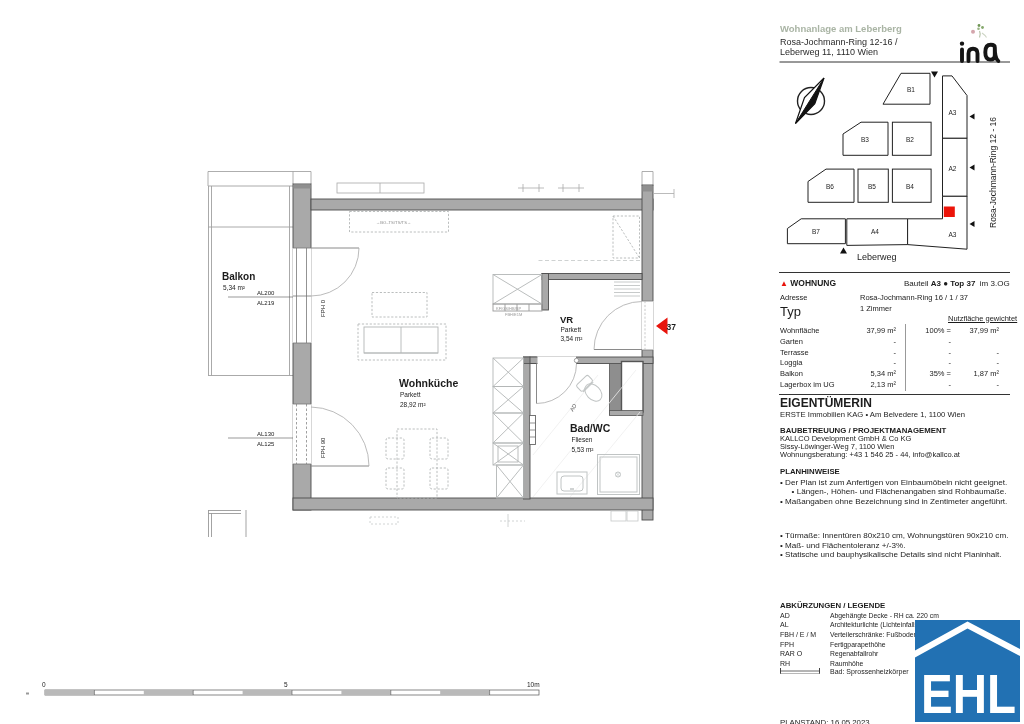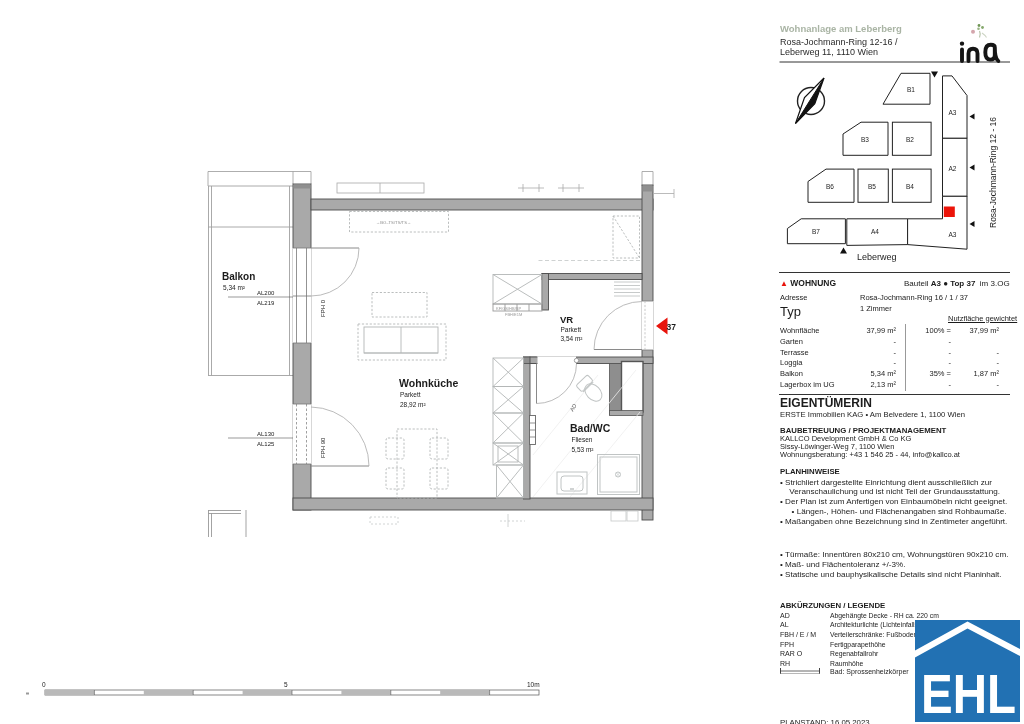--- a/index.html
+++ b/index.html
@@ -533,21 +533,20 @@
 <div class="t" style="left:779px;top:394px;width:231px;border-top:1px solid #333;height:0"></div>
 
 <div class="t b" style="left:780px;top:396px;font-size:12px;">EIGENTÜMERIN</div>
 <div class="t" style="left:780px;top:410px;font-size:7.7px;">ERSTE Immobilien KAG • Am Belvedere 1, 1100 Wien</div>
 
 <div class="t b" style="left:780px;top:425.5px;font-size:7.8px;">BAUBETREUUNG / PROJEKTMANAGEMENT</div>
 <div class="t" style="left:780px;top:435px;font-size:7.5px;line-height:8.1px;">KALLCO Development GmbH &amp; Co KG<br>Sissy-Löwinger-Weg 7, 1100 Wien<br>Wohnungsberatung: +43 1 546 25 - 44, info@kallco.at</div>
 
 <div class="t b" style="left:780px;top:467px;font-size:7.8px;">PLANHINWEISE</div>
 <div class="t" style="left:780px;top:477.5px;font-size:8.1px;line-height:9.78px;width:238px;white-space:normal;">
-<div style="padding-left:7px;text-indent:-7px;">• Strichliert dargestellte Einrichtung dient ausschließlich zur &nbsp;Veranschaulichung und ist nicht Teil der Grundausstattung.</div>
 <div style="padding-left:7px;text-indent:-7px;">• Der Plan ist zum Anfertigen von Einbaumöbeln nicht geeignet.</div>
 <div style="padding-left:7px;text-indent:-7px;text-align:center;">• Längen-, Höhen- und Flächenangaben sind Rohbaumaße.</div>
 <div style="padding-left:7px;text-indent:-7px;">• Maßangaben ohne Bezeichnung sind in Zentimeter angeführt.</div>
 <div style="padding-left:7px;text-indent:-7px;margin-top:24px;">• Türmaße: Innentüren 80x210 cm, Wohnungstüren 90x210 cm.</div>
 <div style="padding-left:7px;text-indent:-7px;">• Maß- und Flächentoleranz +/-3%.</div>
 <div style="padding-left:7px;text-indent:-7px;">• Statische und bauphysikalische Details sind nicht Planinhalt.</div>
 </div>
 
 <div class="t b" style="left:780px;top:600.5px;font-size:7.8px;">ABKÜRZUNGEN / LEGENDE</div>
 <div class="t" style="left:780px;top:610.5px;font-size:7px;line-height:9.7px;">AD<br>AL<br>FBH / E / M<br>FPH<br>RAR O<br>RH</div>

